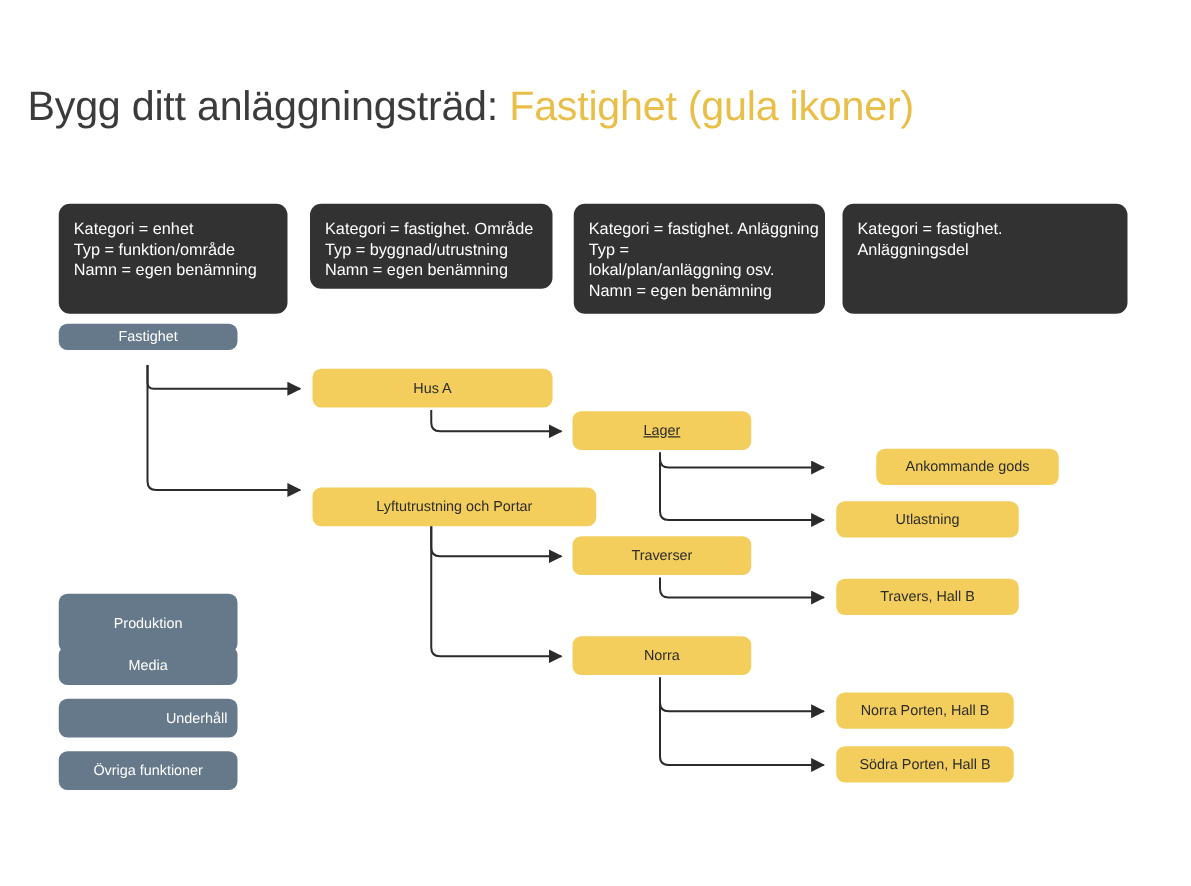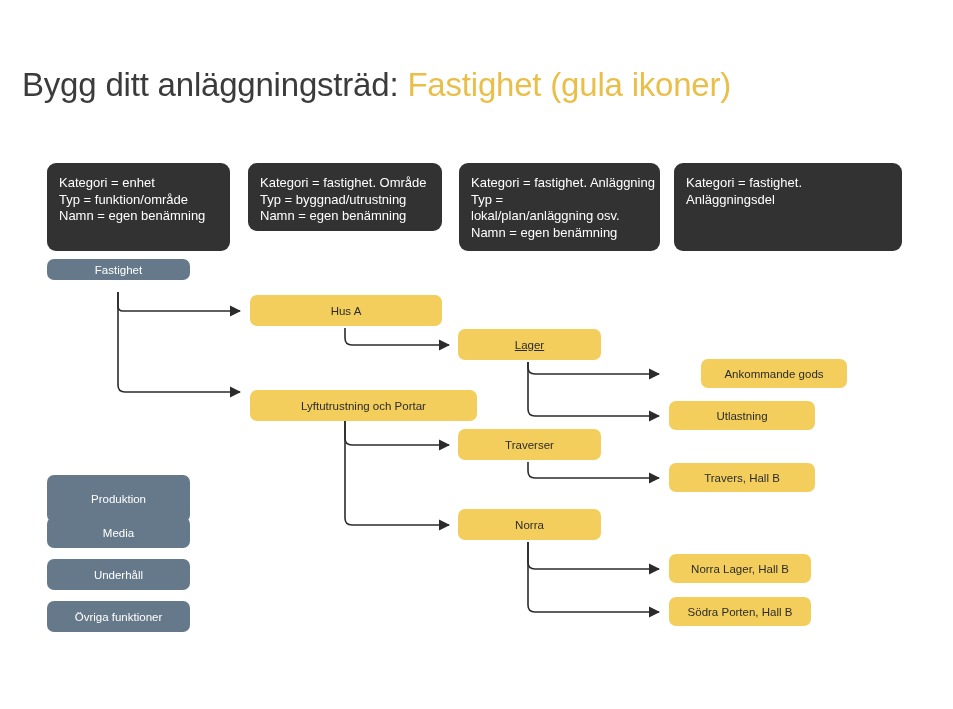--- a/index.html
+++ b/index.html
@@ -149,32 +149,32 @@
       <div class="node yellow" style="left: 669px; top: 359px; width: 146px; height: 29px; margin-left: 32px;">
         <span>Ankommande gods</span>
       </div>
       <div class="node yellow" style="left: 669px; top: 401px; width: 146px; height: 29px;">
         <span>Utlastning</span>
       </div>
       <div class="node yellow" style="left: 669px; top: 463px; width: 146px; height: 29px;">
         <span>Travers, Hall B</span>
       </div>
       <div class="node yellow" style="left: 669px; top: 554px; width: 142px; height: 29px;">
-        <span>Norra Lager, Hall B</span>
+        <span>Norra Porten, Hall B</span>
       </div>
       <div class="node yellow" style="left: 669px; top: 597px; width: 142px; height: 29px;">
         <span>Södra Porten, Hall B</span>
       </div>
       <div class="node grey" style="left: 47px; top: 475px; width: 143px; height: 47px;">
         <span>Produktion</span>
       </div>
       <div class="node grey" style="left: 47px; top: 517px; width: 143px; height: 31px;">
         <span>Media</span>
       </div>
-      <div class="node grey" style="left: 47px; top: 559px; width: 143px; height: 31px;">
+      <div class="node grey" style="left: 47px; top: 559px; width: 143px; height: 31px; justify-content: flex-end;">
         <span>Underhåll</span>
       </div>
       <div class="node grey" style="left: 47px; top: 601px; width: 143px; height: 31px;">
         <span>Övriga funktioner</span>
       </div>
     </div>
 
 </div>
 
 </body></html>

